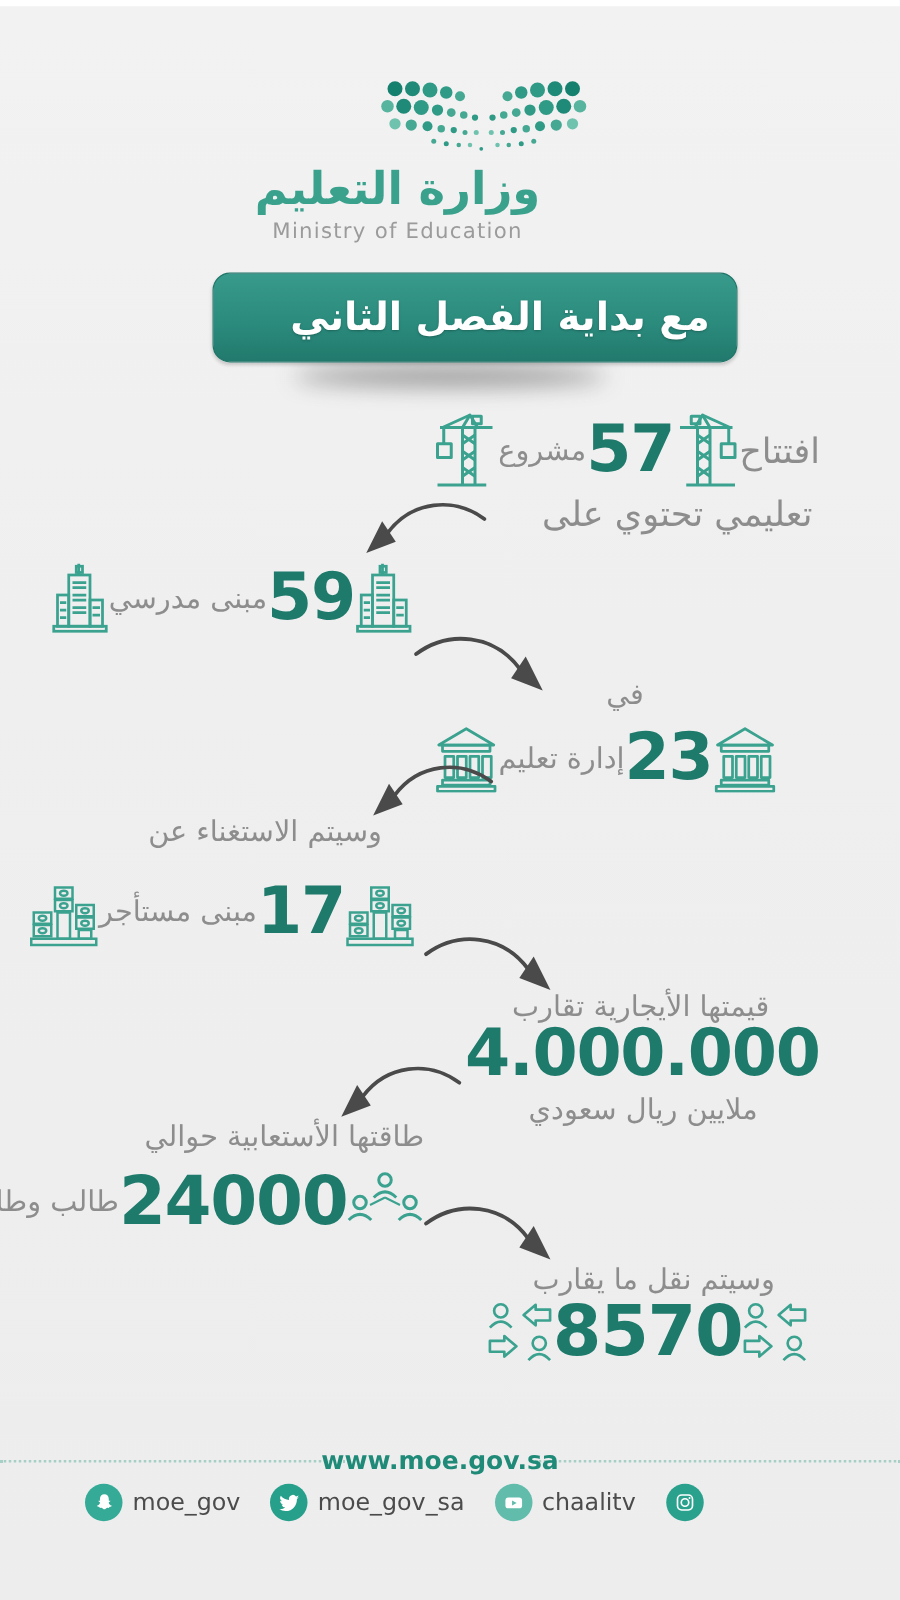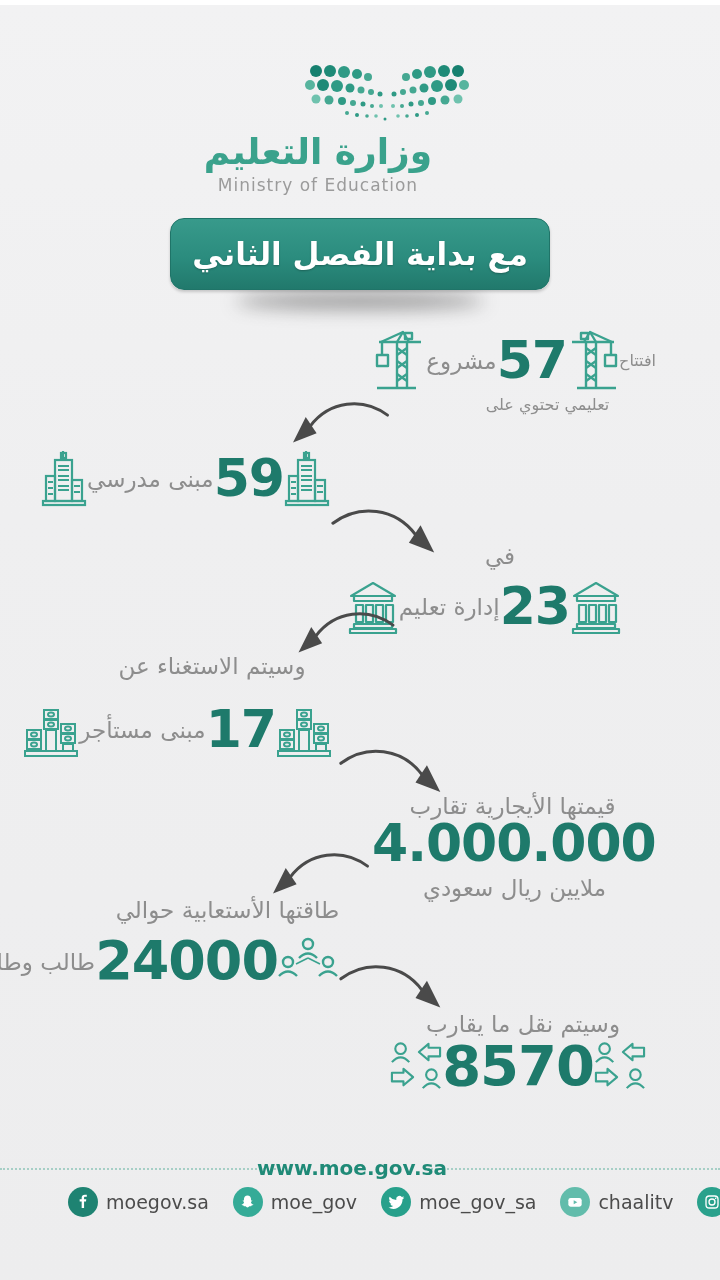--- a/index.html
+++ b/index.html
@@ -4,38 +4,38 @@
 <style>
   html,body{margin:0;padding:0;background:#ffffff;}
   .canvas{
     position:relative;width:720px;height:1280px;margin:5px auto;overflow:hidden;
     background:linear-gradient(180deg,#f2f2f3 0%,#efeff0 40%,#ededee 100%);
     font-family:"DejaVu Sans",sans-serif;
   }
   .abs{position:absolute;}
   .center{text-align:center;}
   .glabel{color:#8d8d8d;font-size:23px;white-space:nowrap;}
-  .glabel.lg{font-size:16px;}
+  .glabel.lg{font-size:28px;}
   .num{color:#1e7a6b;font-weight:bold;line-height:1;letter-spacing:-1px;}
   .numblock{display:flex;flex-direction:row;align-items:center;}
   .numblock .glabel{margin-top:2px;}
   .statrow{position:absolute;display:flex;align-items:center;justify-content:space-between;direction:rtl;}
   .icon{flex:0 0 auto;display:block;}
 
   
   .wordmark{position:absolute;left:158px;top:126px;width:320px;text-align:center;
     color:#3aa28c;font-size:36px;font-weight:bold;}
   .subtitle{position:absolute;left:158px;top:170px;width:320px;text-align:center;
     color:#9b9b9b;font-size:17px;letter-spacing:1px;}
 
   
   .banner{position:absolute;left:170px;top:213px;width:378px;height:70px;border-radius:14px;
     background:linear-gradient(180deg,#389a8b 0%,#2b8c7e 55%,#21796c 100%);
     border:1px solid #1f7468;display:flex;align-items:center;justify-content:center;
-    box-shadow:0 2px 3px rgba(0,0,0,0.18);}
+    box-shadow:0 2px 3px rgba(0,0,0,0.18);padding-left:40px;}
   .banner span{color:#ffffff;font-size:31px;font-weight:bold;text-shadow:0 1px 2px rgba(0,0,0,0.25);}
   .banner-shadow{position:absolute;left:235px;top:288px;width:250px;height:16px;border-radius:50%;
     background:rgba(40,40,40,0.45);filter:blur(9px);}
 
   
   .rule{position:absolute;top:1163px;border-top:2px dotted #a6cfc6;height:0;}
   .website{position:absolute;left:262px;top:1151px;width:180px;display:flex;align-items:center;
     justify-content:center;gap:8px;}
   .website .txt{color:#1f8a77;font-size:20px;font-weight:bold;}
   .tealdot{width:6px;height:6px;border-radius:50%;background:#1f8a77;}
@@ -355,28 +355,20 @@
   <div class="rule" style="left:0;width:276px"></div>
   <div class="rule" style="left:428px;width:292px"></div>
   <div class="website">
     <span class="tealdot"></span>
     <span class="txt">www.moe.gov.sa</span>
     <span class="tealdot"></span>
   </div>
 
   <div class="social">
 
-    <div class="soc">
-      <span class="sic" style="background:#1e8372">
-        <svg width="16" height="16" viewBox="0 0 24 24">
-          <path fill="#ffffff" d="M15.1 4h2.6V1.2C17.2 1.1 16 1 14.7 1c-2.8 0-4.7 1.7-4.7 4.8V8H7v3.2h3V21h3.6v-9.8h2.9l.4-3.2h-3.3V5.5c0-.9.3-1.5 1.5-1.5z"></path>
-        </svg>
-      </span>
-      <span class="lbl">moegov.sa</span>
-    </div>
 
     <div class="soc">
       <span class="sic" style="background:#35ab97">
         <svg width="17" height="17" viewBox="0 0 24 24">
           <path fill="#ffffff" d="M12 2c-3 0-5 2.2-5 5.2v2.1c-.6.2-1.3-.3-1.7 0-.4.3.4.9 1 1.3.4.2.9.5.8.9-.3 1.4-1.6 2.8-3 3.2-.5.1-.6.5-.2.8.7.5 1.8.6 2.5.8.2.4.2 1 .5 1.1.5.2 1.4-.3 2.3 0 .9.4 1.6 1.6 2.8 1.6s1.9-1.2 2.8-1.6c.9-.3 1.8.2 2.3 0 .3-.1.3-.7.5-1.1.7-.2 1.8-.3 2.5-.8.4-.3.3-.7-.2-.8-1.4-.4-2.7-1.8-3-3.2-.1-.4.4-.7.8-.9.6-.4 1.4-1 1-1.3-.4-.3-1.1.2-1.7 0V7.2C17 4.2 15 2 12 2z"></path>
         </svg>
       </span>
       <span class="lbl">moe_gov</span>
     </div>
 

